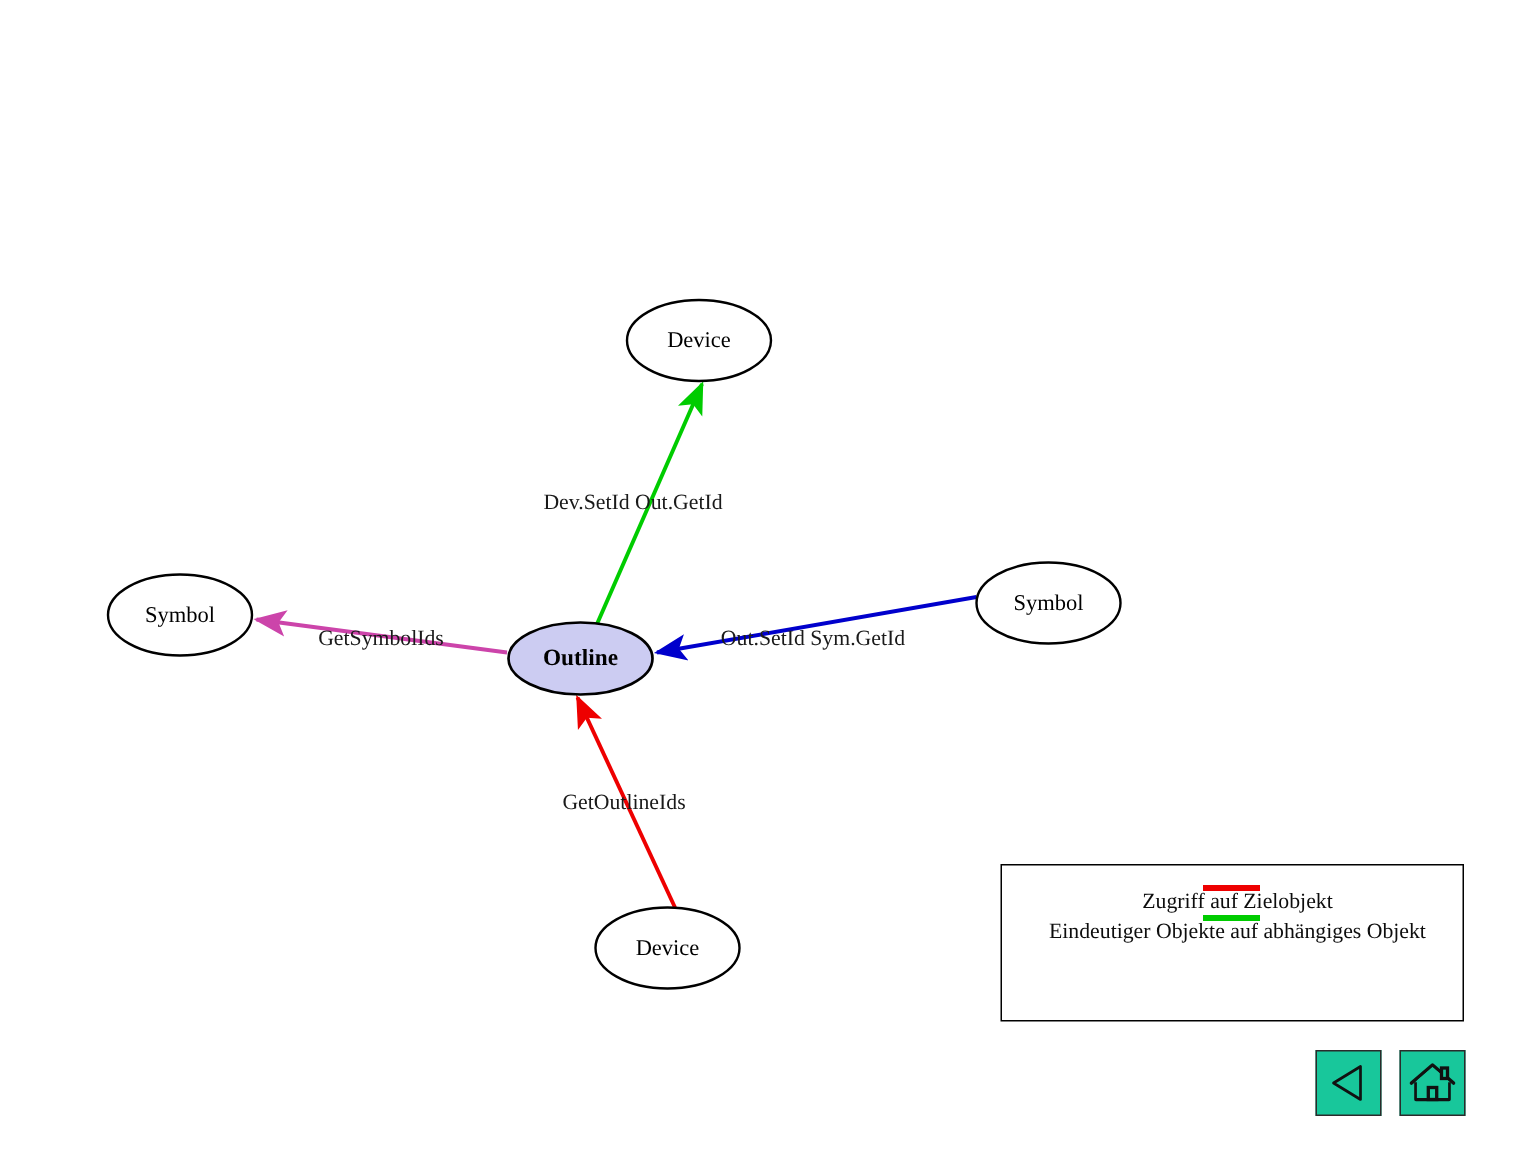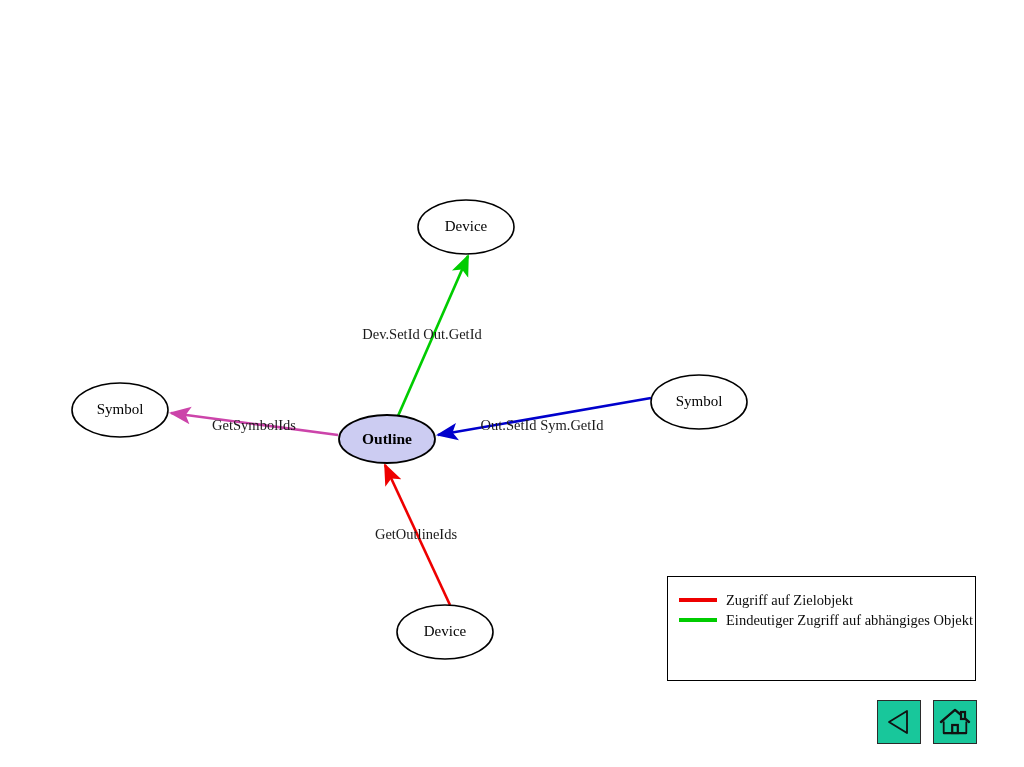--- a/index.html
+++ b/index.html
@@ -63,20 +63,21 @@
   .legend-list {
     position: absolute;
     left: 11px;
     top: 13px;
     right: 4px;
   }
   .legend-row {
     display: flex;
     align-items: center;
     height: 20px;
+    flex-direction: column;
   }
   .legend-swatch {
     width: 38px;
     height: 4px;
     flex: 0 0 auto;
     margin-right: 9px;
   }
   .legend-text {
     font-family: "Liberation Serif", "DejaVu Serif", serif;
     font-size: 14.5px;
@@ -176,21 +177,21 @@
 
       <div class="legend-row">
         <span class="legend-swatch" style="background:#ee0000;"></span>
         <span class="legend-text">Zugriff auf Zielobjekt</span>
       </div>
 
 
 
       <div class="legend-row">
         <span class="legend-swatch" style="background:#00cc00;"></span>
-        <span class="legend-text">Eindeutiger Zugriff auf abhängiges Objekt</span>
+        <span class="legend-text">Eindeutiger Objekte auf abhängiges Objekt</span>
       </div>
 
     </div>
   </div>
 
   <div class="nav-buttons">
 
     <button class="nav-btn" title="Zurück">
       <svg width="30" height="30" viewBox="0 0 30 30">
         <path d="M23,4 L23,26 L5,15 Z" fill="#18c79b" stroke="#111111" stroke-width="1.8" stroke-linejoin="round"></path>

